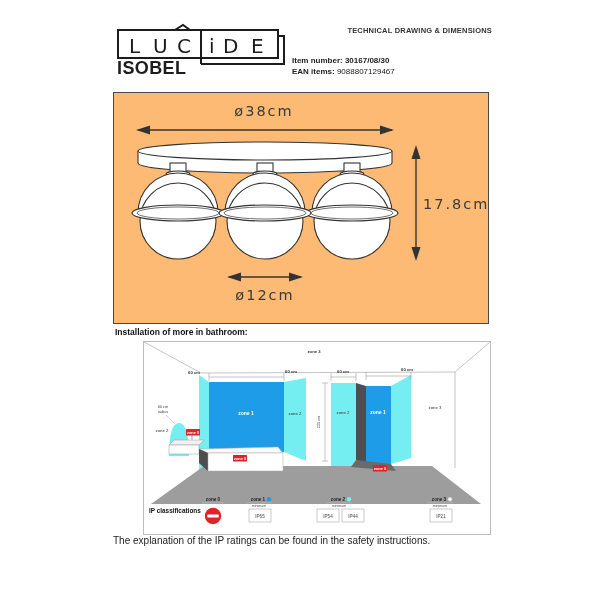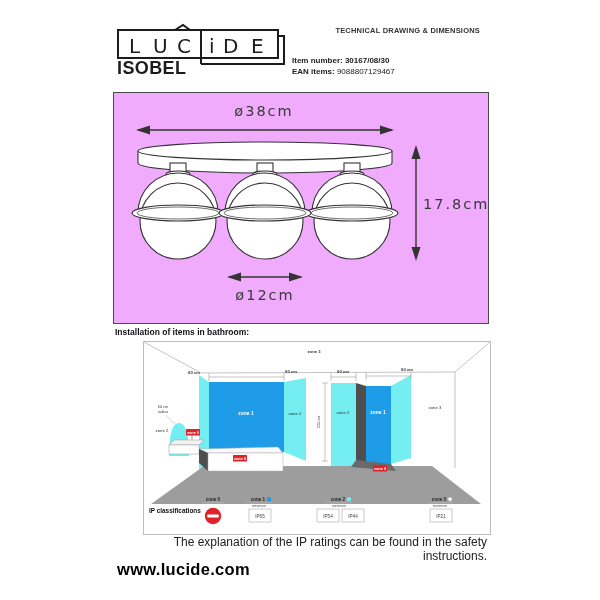--- a/index.html
+++ b/index.html
@@ -1,27 +1,27 @@
 <!DOCTYPE html>
 <html><head>
 <meta charset="utf-8">
 <style>
   html,body{margin:0;padding:0;background:#fff;}
   .page{position:relative;width:600px;height:600px;background:#fff;overflow:hidden;
         font-family:"Liberation Sans",sans-serif;color:#1c1c1c;}
   .abs{position:absolute;}
-  .doc-title{right:120px;top:26px;font-size:7.5px;font-weight:bold;color:#333;letter-spacing:.2px;}
+  .doc-title{right:108px;top:26px;font-size:7.5px;font-weight:bold;color:#333;letter-spacing:.2px;}
   .product-name{left:117px;top:58px;font-size:18px;font-weight:bold;letter-spacing:.4px;}
   .codes{left:292px;top:55px;font-size:8px;line-height:11px;color:#222;}
   .codes .lbl{font-weight:bold;}
   .codes .b{font-weight:bold;}
-  .draw-box{left:113px;top:92px;width:374px;height:230px;border:1.5px solid #4a4a4a;background:#f0abfc;}
+  .draw-box{left:113px;top:92px;width:374px;height:230px;border:1.5px solid #4a4a4a;background:#fdba74;}
   .bath-title{left:115px;top:327px;font-size:8.5px;font-weight:bold;color:#111;}
   .bath-box{left:143px;top:341px;width:346px;height:192px;border:1px solid #bdbdbd;background:#fff;}
-  .explain{left:113px;top:535px;width:374px;text-align:right;font-size:12px;color:#222;}
+  .explain{left:113px;top:535px;width:374px;text-align:left;font-size:10px;color:#222;}
   .visit{left:117px;top:548px;font-size:9.5px;font-weight:bold;color:#111;}
   .website{left:117px;top:560px;font-size:16.5px;font-weight:bold;letter-spacing:.3px;color:#000;}
   svg text{font-family:"Liberation Sans",sans-serif;}
   .dim{font-family:"DejaVu Sans",sans-serif;font-size:14.5px;letter-spacing:2px;fill:#3a3a3a;}
   .logo-letter{font-family:"DejaVu Sans",sans-serif;font-size:20px;fill:#1c1c1c;}
   .zlab-w{font-size:5px;fill:#fff;font-weight:bold;}
   .zlab-d{font-size:4.3px;fill:#333;}
   .tiny{font-size:4.2px;fill:#333;font-weight:bold;}
   .tiny2{font-size:3.8px;fill:#444;}
   .badge-t{font-size:3.9px;fill:#fff;font-weight:bold;}
@@ -106,21 +106,21 @@
       <polygon points="302,168 297.5,154 306.5,154" fill="#333"></polygon>
       <text class="dim" x="309" y="116">17.8cm</text>
 
       <line class="dline" x1="115" y1="184" x2="187" y2="184"></line>
       <polygon points="113,184 127,179.5 127,188.5" fill="#333"></polygon>
       <polygon points="189,184 175,179.5 175,188.5" fill="#333"></polygon>
       <text class="dim" x="151" y="207" text-anchor="middle">ø12cm</text>
     </svg>
   </div>
 
-  <div class="abs bath-title">Installation of items in bathroom:</div>
+  <div class="abs bath-title">Installation of more in bathroom:</div>
 
   <div class="abs bath-box">
     <svg width="346" height="192" viewBox="0 0 346 192">
 
       <g>
         <line class="thin" x1="0" y1="0" x2="57" y2="31" stroke="#c9c9c9"></line>
         <line class="thin" x1="346" y1="0" x2="311" y2="30" stroke="#c9c9c9"></line>
         <line class="thin" x1="57" y1="31" x2="311" y2="30" stroke="#d4d4d4"></line>
         <line class="thin" x1="311" y1="30" x2="311" y2="126" stroke="#dcdcdc"></line>
       </g>
@@ -229,15 +229,14 @@
           <line x1="283" y1="160.8" x2="309" y2="160.8" stroke="#ccc" stroke-width=".4"></line>
           <text class="leg-min" x="296" y="164.6" text-anchor="middle">minimum</text>
           <rect x="286" y="167" width="22" height="13" fill="#fff" stroke="#a8a8a8" stroke-width=".6"></rect>
           <text class="leg-ip" x="297" y="175.6" text-anchor="middle">IP21</text>
         </g>
       </g>
     </svg>
   </div>
 
   <div class="abs explain">The explanation of the IP ratings can be found in the safety instructions.</div>
-  <div class="abs website">www.lucide.com</div>
 
 </div>
 
 </body></html>

